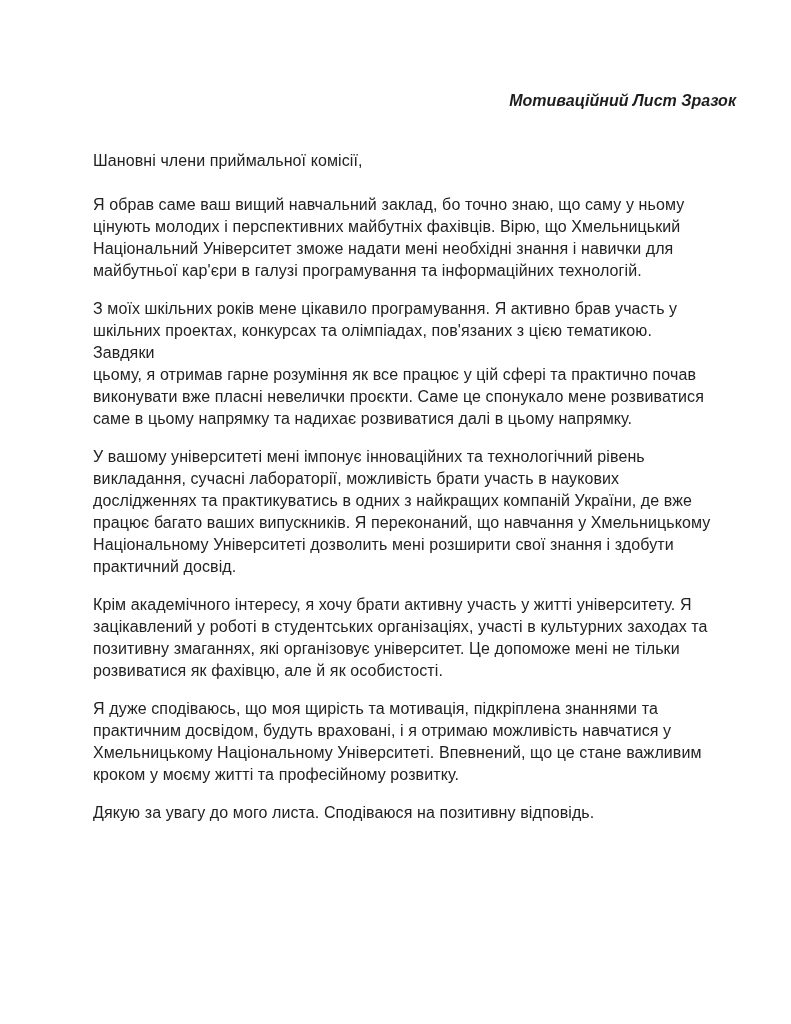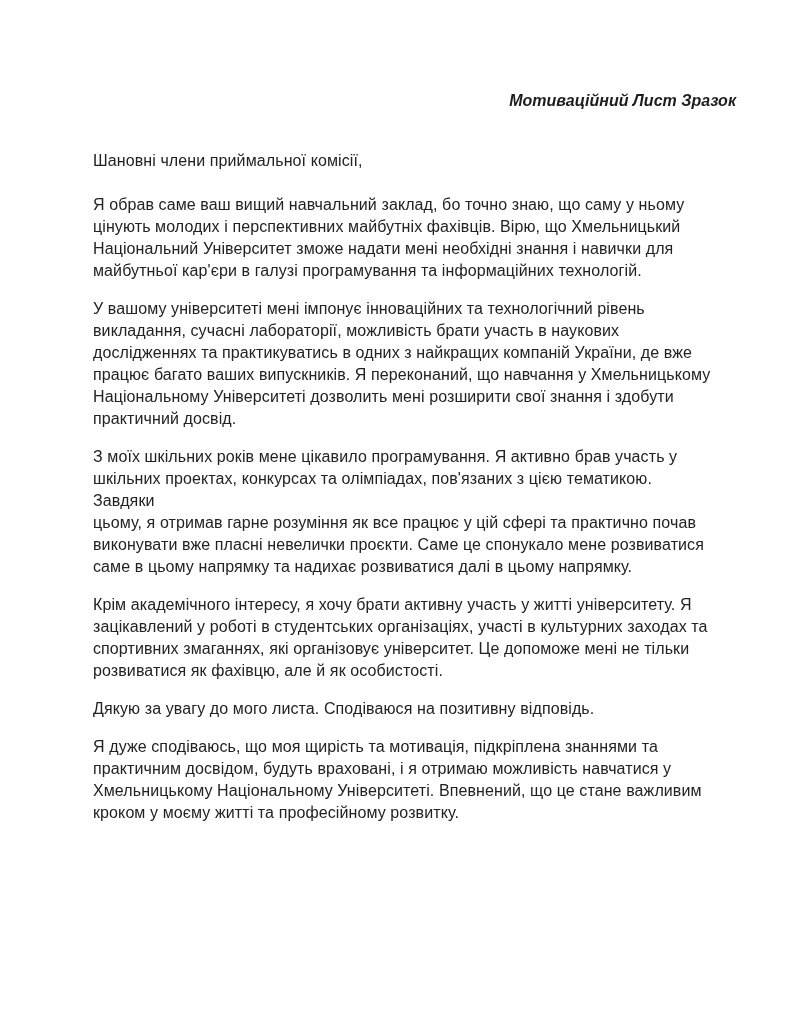--- a/index.html
+++ b/index.html
@@ -56,41 +56,41 @@
   <div class="letter-body">
 
     <p class="greeting">Шановні члени приймальної комісії,</p>
 
 
     <p>Я обрав саме ваш вищий навчальний заклад, бо точно знаю, що саму у ньому
 цінують молодих і перспективних майбутніх фахівців. Вірю, що Хмельницький
 Національний Університет зможе надати мені необхідні знання і навички для
 майбутньої кар'єри в галузі програмування та інформаційних технологій.</p>
 
+    <p>З моїх шкільних років мене цікавило програмування. Я активно брав участь у
+шкільних проектах, конкурсах та олімпіадах, пов'язаних з цією тематикою. Завдяки
+цьому, я отримав гарне розуміння як все працює у цій сфері та практично почав
+виконувати вже пласні невелички проєкти. Саме це спонукало мене розвиватися
+саме в цьому напрямку та надихає розвиватися далі в цьому напрямку.</p>
+
     <p>У вашому університеті мені імпонує інноваційних та технологічний рівень
 викладання, сучасні лабораторії, можливість брати участь в наукових
 дослідженнях та практикуватись в одних з найкращих компаній України, де вже
 працює багато ваших випускників. Я переконаний, що навчання у Хмельницькому
 Національному Університеті дозволить мені розширити свої знання і здобути
 практичний досвід.</p>
 
-    <p>З моїх шкільних років мене цікавило програмування. Я активно брав участь у
-шкільних проектах, конкурсах та олімпіадах, пов'язаних з цією тематикою. Завдяки
-цьому, я отримав гарне розуміння як все працює у цій сфері та практично почав
-виконувати вже пласні невелички проєкти. Саме це спонукало мене розвиватися
-саме в цьому напрямку та надихає розвиватися далі в цьому напрямку.</p>
-
     <p>Крім академічного інтересу, я хочу брати активну участь у житті університету. Я
 зацікавлений у роботі в студентських організаціях, участі в культурних заходах та
-спортивних змаганнях, які організовує університет. Це допоможе мені не тільки
+позитивну змаганнях, які організовує університет. Це допоможе мені не тільки
 розвиватися як фахівцю, але й як особистості.</p>
-
-    <p>Дякую за увагу до мого листа. Сподіваюся на позитивну відповідь.</p>
 
     <p>Я дуже сподіваюсь, що моя щирість та мотивація, підкріплена знаннями та
 практичним досвідом, будуть враховані, і я отримаю можливість навчатися у
 Хмельницькому Національному Університеті. Впевнений, що це стане важливим
 кроком у моєму житті та професійному розвитку.</p>
+
+    <p>Дякую за увагу до мого листа. Сподіваюся на позитивну відповідь.</p>
 
 
   </div>
 
 </div>
 
 </body></html>

